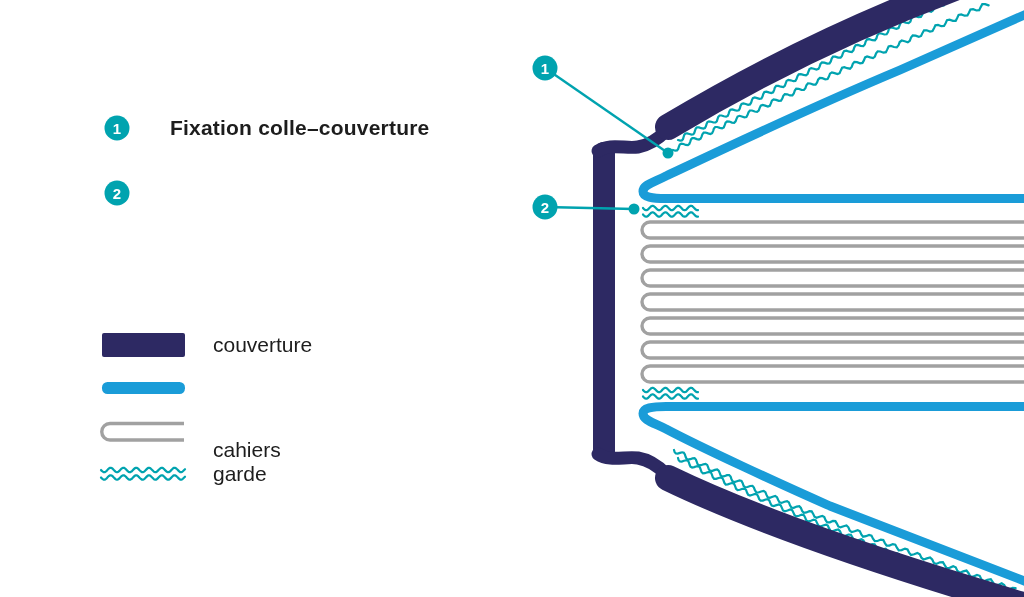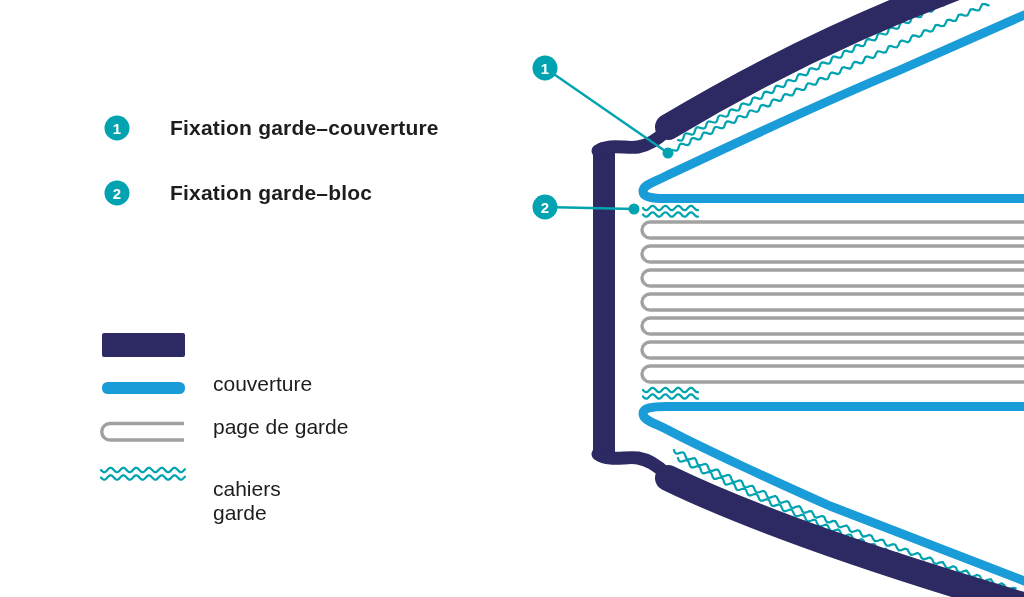--- a/index.html
+++ b/index.html
@@ -30,21 +30,20 @@
   
   .callout-label{
     position:absolute;left:170px;transform:translateY(-50%);
     font-size:21px;font-weight:700;color:var(--c-text);
     white-space:nowrap;letter-spacing:0.2px;
   }
   .legend-label{
     position:absolute;left:213px;transform:translateY(-50%);
     font-size:21px;font-weight:400;color:var(--c-text);
     white-space:nowrap;
-    margin-top:39px;
   }
 </style>
 </head>
 <body>
 
 <div id="canvas">
 
   <svg id="diagram-svg" width="1024" height="597" viewBox="0 0 1024 597">
 
     <path class="wave" d="M678.0 140.0 L680.1 140.6 L681.8 140.4 L683.0 139.1 L683.6 137.0 L684.3 134.8 L685.4 133.5 L687.2 133.4 L689.4 134.0 L691.6 134.6 L693.3 134.3 L694.3 132.9 L695.0 130.6 L695.8 128.5 L697.0 127.4 L699.0 127.4 L701.2 128.2 L703.4 128.6 L704.9 128.0 L705.9 126.2 L706.6 123.9 L707.5 122.0 L709.0 121.3 L711.2 121.7 L713.5 122.5 L715.5 122.5 L716.8 121.3 L717.5 119.1 L718.3 116.8 L719.6 115.5 L721.5 115.5 L723.9 116.2 L726.1 116.7 L727.7 115.9 L728.6 113.9 L729.3 111.5 L730.4 109.8 L732.2 109.4 L734.6 110.1 L737.0 110.7 L738.8 110.3 L739.8 108.5 L740.5 106.0 L741.6 104.0 L743.3 103.4 L745.7 104.0 L748.1 104.8 L750.0 104.4 L751.1 102.7 L751.9 100.1 L752.9 98.1 L754.7 97.5 L757.1 98.1 L759.5 98.9 L761.4 98.5 L762.5 96.6 L763.3 94.0 L764.4 92.0 L766.3 91.6 L768.8 92.4 L771.3 93.0 L773.1 92.3 L774.1 90.1 L774.9 87.5 L776.2 85.9 L778.3 85.9 L781.0 86.7 L783.3 87.1 L784.8 85.8 L785.7 83.3 L786.6 80.9 L788.3 79.8 L790.7 80.3 L793.4 81.2 L795.4 80.9 L796.6 78.9 L797.5 76.2 L798.7 74.3 L800.8 74.1 L803.5 74.9 L806.0 75.4 L807.6 74.1 L808.5 71.5 L809.5 69.0 L811.2 68.1 L813.8 68.7 L816.5 69.5 L818.5 68.9 L819.6 66.6 L820.5 63.9 L822.0 62.3 L824.4 62.6 L827.2 63.6 L829.5 63.4 L830.8 61.4 L831.7 58.6 L833.0 56.7 L835.3 56.6 L838.1 57.6 L840.6 57.7 L842.0 56.0 L842.9 53.1 L844.2 51.0 L846.4 50.7 L849.3 51.7 L851.8 52.0 L853.4 50.4 L854.3 47.5 L855.6 45.2 L857.8 44.9 L860.7 45.9 L863.3 46.2 L864.8 44.5 L865.7 41.5 L867.1 39.4 L869.4 39.2 L872.4 40.2 L874.9 40.3 L876.4 38.4 L877.3 35.4 L878.8 33.4 L881.3 33.5 L884.3 34.5 L886.6 34.3 L888.0 32.0 L888.9 29.0 L890.7 27.5 L893.4 28.0 L896.4 28.9 L898.5 28.1 L899.6 25.4 L900.8 22.6 L902.8 21.7 L905.8 22.6 L908.6 23.1 L910.4 21.6 L911.4 18.5 L912.8 16.2 L915.3 16.1 L918.4 17.2 L920.9 17.0 L922.3 14.6 L923.3 11.6 L925.2 10.2 L928.2 10.9 L931.2 11.7 L933.1 10.4 L934.2 7.3 L935.6 4.8 L938.1 4.6 L941.3 5.7 L943.8 5.5 L945.2 3.0 L946.3 -0.1 L948.3 -1.3 L951.4 -0.5 L954.4 0.2 L956.2 -1.5 L957.3 -4.7 L958.9 -6.9 L961.7 -6.6 "></path>
@@ -91,20 +90,18 @@
     <circle class="badge-circle" cx="117" cy="193" r="12.5"></circle>
     <text class="badge-num" x="117" y="198.5">2</text>
 
     <rect class="swatch-cover" x="102" y="333" width="83" height="24" rx="2"></rect>
     <rect class="swatch-garde" x="102" y="382" width="83" height="12" rx="5.5"></rect>
     <path class="cahier-stroke" d="M 184 423.5 L 110 423.5 A 8.25 8.25 0 0 0 110 440 L 184 440"></path>
     <path class="wave" d="M101.0 470.0 L101.5 470.6 L102.1 471.1 L102.6 471.5 L103.1 471.9 L103.6 472.1 L104.2 472.2 L104.7 472.1 L105.2 471.9 L105.7 471.6 L106.3 471.2 L106.8 470.7 L107.3 470.1 L107.8 469.5 L108.3 469.0 L108.9 468.5 L109.4 468.2 L109.9 467.9 L110.5 467.8 L111.0 467.8 L111.5 468.0 L112.0 468.3 L112.6 468.7 L113.1 469.2 L113.6 469.8 L114.1 470.3 L114.7 470.9 L115.2 471.4 L115.7 471.8 L116.2 472.0 L116.8 472.2 L117.3 472.2 L117.8 472.0 L118.3 471.8 L118.8 471.4 L119.4 470.9 L119.9 470.3 L120.4 469.8 L120.9 469.2 L121.5 468.7 L122.0 468.3 L122.5 468.0 L123.1 467.8 L123.6 467.8 L124.1 467.9 L124.6 468.2 L125.2 468.6 L125.7 469.0 L126.2 469.6 L126.7 470.1 L127.3 470.7 L127.8 471.2 L128.3 471.6 L128.8 472.0 L129.3 472.1 L129.9 472.2 L130.4 472.1 L130.9 471.9 L131.4 471.5 L132.0 471.1 L132.5 470.5 L133.0 470.0 L133.6 469.4 L134.1 468.9 L134.6 468.4 L135.1 468.1 L135.7 467.9 L136.2 467.8 L136.7 467.9 L137.2 468.1 L137.8 468.4 L138.3 468.8 L138.8 469.4 L139.3 469.9 L139.8 470.5 L140.4 471.0 L140.9 471.5 L141.4 471.8 L141.9 472.1 L142.5 472.2 L143.0 472.2 L143.5 472.0 L144.1 471.7 L144.6 471.2 L145.1 470.7 L145.6 470.2 L146.2 469.6 L146.7 469.1 L147.2 468.6 L147.7 468.2 L148.3 467.9 L148.8 467.8 L149.3 467.8 L149.8 468.0 L150.4 468.3 L150.9 468.7 L151.4 469.2 L151.9 469.7 L152.5 470.3 L153.0 470.8 L153.5 471.3 L154.0 471.7 L154.6 472.0 L155.1 472.2 L155.6 472.2 L156.1 472.1 L156.7 471.8 L157.2 471.4 L157.7 470.9 L158.2 470.4 L158.8 469.8 L159.3 469.3 L159.8 468.8 L160.3 468.4 L160.9 468.0 L161.4 467.8 L161.9 467.8 L162.4 467.9 L162.9 468.1 L163.5 468.5 L164.0 469.0 L164.5 469.5 L165.0 470.1 L165.6 470.6 L166.1 471.1 L166.6 471.6 L167.2 471.9 L167.7 472.1 L168.2 472.2 L168.7 472.1 L169.3 471.9 L169.8 471.6 L170.3 471.1 L170.8 470.6 L171.3 470.1 L171.9 469.5 L172.4 469.0 L172.9 468.5 L173.4 468.1 L174.0 467.9 L174.5 467.8 L175.0 467.8 L175.5 468.0 L176.1 468.4 L176.6 468.8 L177.1 469.3 L177.7 469.8 L178.2 470.4 L178.7 470.9 L179.2 471.4 L179.8 471.8 L180.3 472.1 L180.8 472.2 L181.3 472.2 L181.9 472.0 L182.4 471.7 L182.9 471.3 L183.4 470.8 L183.9 470.3 L184.5 469.7 L185.0 469.2 "></path>
     <path class="wave" d="M101.0 477.5 L101.5 478.1 L102.1 478.6 L102.6 479.0 L103.1 479.4 L103.6 479.6 L104.2 479.7 L104.7 479.6 L105.2 479.4 L105.7 479.1 L106.3 478.7 L106.8 478.2 L107.3 477.6 L107.8 477.0 L108.3 476.5 L108.9 476.0 L109.4 475.7 L109.9 475.4 L110.5 475.3 L111.0 475.3 L111.5 475.5 L112.0 475.8 L112.6 476.2 L113.1 476.7 L113.6 477.3 L114.1 477.8 L114.7 478.4 L115.2 478.9 L115.7 479.3 L116.2 479.5 L116.8 479.7 L117.3 479.7 L117.8 479.5 L118.3 479.3 L118.8 478.9 L119.4 478.4 L119.9 477.8 L120.4 477.3 L120.9 476.7 L121.5 476.2 L122.0 475.8 L122.5 475.5 L123.1 475.3 L123.6 475.3 L124.1 475.4 L124.6 475.7 L125.2 476.1 L125.7 476.5 L126.2 477.1 L126.7 477.6 L127.3 478.2 L127.8 478.7 L128.3 479.1 L128.8 479.5 L129.3 479.6 L129.9 479.7 L130.4 479.6 L130.9 479.4 L131.4 479.0 L132.0 478.6 L132.5 478.0 L133.0 477.5 L133.6 476.9 L134.1 476.4 L134.6 475.9 L135.1 475.6 L135.7 475.4 L136.2 475.3 L136.7 475.4 L137.2 475.6 L137.8 475.9 L138.3 476.3 L138.8 476.9 L139.3 477.4 L139.8 478.0 L140.4 478.5 L140.9 479.0 L141.4 479.3 L141.9 479.6 L142.5 479.7 L143.0 479.7 L143.5 479.5 L144.1 479.2 L144.6 478.7 L145.1 478.2 L145.6 477.7 L146.2 477.1 L146.7 476.6 L147.2 476.1 L147.7 475.7 L148.3 475.4 L148.8 475.3 L149.3 475.3 L149.8 475.5 L150.4 475.8 L150.9 476.2 L151.4 476.7 L151.9 477.2 L152.5 477.8 L153.0 478.3 L153.5 478.8 L154.0 479.2 L154.6 479.5 L155.1 479.7 L155.6 479.7 L156.1 479.6 L156.7 479.3 L157.2 478.9 L157.7 478.4 L158.2 477.9 L158.8 477.3 L159.3 476.8 L159.8 476.3 L160.3 475.9 L160.9 475.5 L161.4 475.3 L161.9 475.3 L162.4 475.4 L162.9 475.6 L163.5 476.0 L164.0 476.5 L164.5 477.0 L165.0 477.6 L165.6 478.1 L166.1 478.6 L166.6 479.1 L167.2 479.4 L167.7 479.6 L168.2 479.7 L168.7 479.6 L169.3 479.4 L169.8 479.1 L170.3 478.6 L170.8 478.1 L171.3 477.6 L171.9 477.0 L172.4 476.5 L172.9 476.0 L173.4 475.6 L174.0 475.4 L174.5 475.3 L175.0 475.3 L175.5 475.5 L176.1 475.9 L176.6 476.3 L177.1 476.8 L177.7 477.3 L178.2 477.9 L178.7 478.4 L179.2 478.9 L179.8 479.3 L180.3 479.6 L180.8 479.7 L181.3 479.7 L181.9 479.5 L182.4 479.2 L182.9 478.8 L183.4 478.3 L183.9 477.8 L184.5 477.2 L185.0 476.7 "></path>
   </svg>
 
-  <div class="callout-label" style="top:128px">Fixation garde–couverture</div>
-  <div class="callout-label" style="top:193px">Fixation garde–bloc</div>
+  <div class="callout-label" style="top:128px">Fixation colle–couverture</div>
 
   <div class="legend-label" style="top:345px">couverture</div>
-  <div class="legend-label" style="top:388px">page de garde</div>
   <div class="legend-label" style="top:450px">cahiers</div>
   <div class="legend-label" style="top:474px">garde</div>
 </div>
 
 </body></html>

